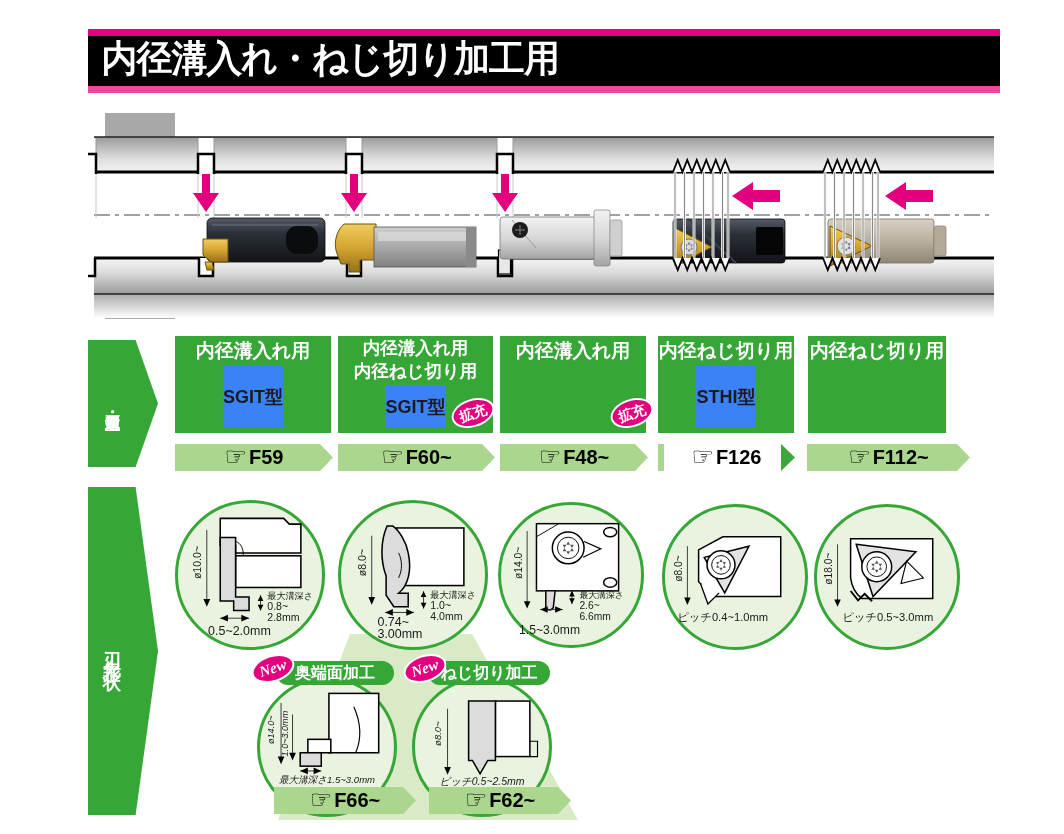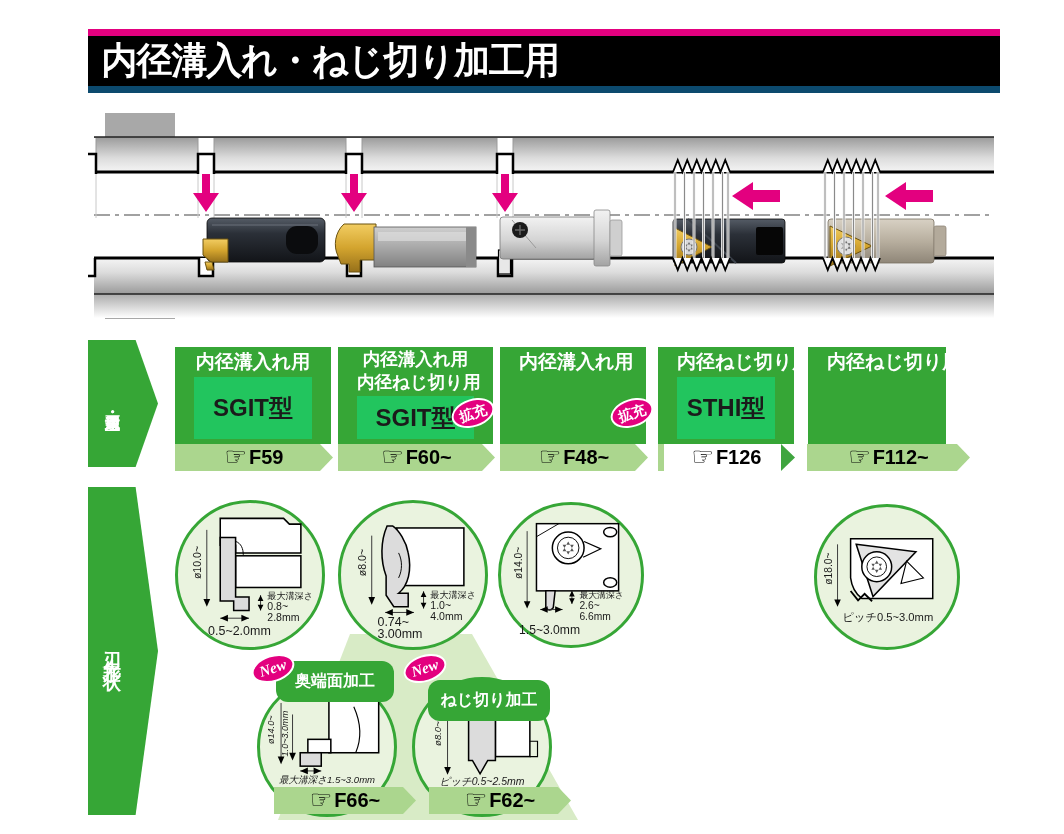--- a/index.html
+++ b/index.html
@@ -1,46 +1,46 @@
 <!DOCTYPE html>
 <html><head>
 <meta charset="utf-8">
 <style>
   html,body{margin:0;padding:0;background:#fff;}
   body{font-family:"Liberation Sans","DejaVu Sans",sans-serif;}
   .page{position:relative;width:1064px;height:834px;background:#fff;overflow:hidden;}
 
   
   .main-header{position:absolute;left:88px;top:29px;width:912px;height:64px;
-    background:#000;border-top:7px solid #E3007F;border-bottom:7px solid #0c4a6e;
-    box-sizing:border-box;display:flex;align-items:flex-start;}
+    background:#000;border-top:7px solid #E3007F;border-bottom:7px solid #ec4899;
+    box-sizing:border-box;display:flex;align-items:flex-end;}
   .main-header h1{margin:0;padding:0 0 2px 14px;color:#fff;font-size:37px;font-weight:bold;
     letter-spacing:-1px;transform:scaleX(.97);transform-origin:left center;white-space:nowrap;}
 
   
   .illus{position:absolute;left:88px;top:108px;width:912px;height:218px;}
 
   
   .side-pent{position:absolute;left:88px;background:#36A636;
     clip-path:polygon(0 0,68% 0,100% 50%,68% 100%,0 100%);
     display:flex;align-items:center;justify-content:center;}
   .side-pent .vtext{writing-mode:vertical-rl;text-orientation:upright;color:#fff;
     font-weight:bold;margin-right:22px;}
   .side-usage{top:340px;width:70px;height:127px;}
   .side-usage .vtext{font-size:15px;letter-spacing:0px;}
   .side-shape{top:487px;width:70px;height:328px;}
   .side-shape .vtext{font-size:18px;letter-spacing:7px;}
 
-  .type-box{position:absolute;top:347px;height:97px;background:#36A636;box-sizing:border-box;
-    display:flex;flex-direction:column;padding:0 19px 5px;}
+  .type-box{position:absolute;top:336px;height:97px;background:#36A636;box-sizing:border-box;
+    display:flex;flex-direction:column;padding:0 19px 5px;align-items:center;}
   .type-head{color:#fff;text-align:center;font-weight:bold;font-size:19px;line-height:1.32;
     padding:2px 0 3px;white-space:nowrap;}
   .type-box.two .type-head{font-size:17.5px;padding:1px 0 2px;}
-  .type-model{background:#22c55e;flex:1;display:flex;align-items:center;justify-content:center;
-    font-size:24px;font-weight:600;color:#1b1b1b;letter-spacing:0;}
+  .type-model{background:#3b82f6;flex:1;display:flex;align-items:center;justify-content:center;
+    font-size:18px;font-weight:600;color:#1b1b1b;letter-spacing:0;}
 
   .kakuju{position:absolute;background:#E3007F;color:#fff;font-weight:bold;font-size:14px;
     padding:5px 6px;border-radius:50%;transform:rotate(-18deg);z-index:3;border:2px solid #fff;
     line-height:1;white-space:nowrap;}
 
   .banner{position:absolute;top:444px;height:27px;background:#ABD68E;
     clip-path:polygon(0 0,calc(100% - 13px) 0,100% 50%,calc(100% - 13px) 100%,0 100%);
     display:flex;align-items:center;justify-content:center;
     font-weight:bold;font-size:20px;color:#000;z-index:2;}
   .banner .hand{font-size:25px;line-height:1;margin-right:2px;position:relative;top:-1px;}
@@ -49,21 +49,21 @@
   .banner.outline::after{content:"";position:absolute;right:0;top:0;bottom:0;width:14px;
     background:#3FA53F;clip-path:polygon(0 0,100% 50%,0 100%);}
 
   
   .connector{position:absolute;left:270px;top:634px;width:312px;height:186px;background:#D8EBC6;
     clip-path:polygon(80px 0,202px 0,308px 186px,8px 186px);z-index:0;}
   .tip-circle{position:absolute;border:3px solid #36A636;border-radius:50%;background:#EAF3DF;
     box-sizing:border-box;z-index:1;}
   .tip-circle svg{display:block;width:100%;height:100%;}
 
-  .pill{position:absolute;height:41px;background:#36A636;border-radius:12px;color:#fff;
+  .pill{position:absolute;height:24px;background:#36A636;border-radius:12px;color:#fff;
     font-weight:bold;font-size:16px;display:flex;align-items:center;justify-content:center;
     z-index:3;white-space:nowrap;}
   .new-badge{position:absolute;width:44px;height:27px;background:#E3007F;border-radius:50%;
     color:#fff;font-style:italic;font-weight:bold;font-family:"Liberation Serif",serif;
     font-size:15px;display:flex;align-items:center;justify-content:center;
     transform:rotate(-18deg);z-index:4;border:2px solid #fff;box-sizing:border-box;}
   .banner.low{top:auto;}
 
   svg text{font-family:"Liberation Sans","DejaVu Sans",sans-serif;fill:#1a1a1a;}
 </style>
@@ -365,20 +365,38 @@
       <path d="M42,112 l8,-3.5 v7 z M66,112 l-8,-3.5 v7 z" fill="#000"></path>
       <path d="M76,92 l-3,6 h6 z M76,106 l-3,-6 h6 z" fill="#000"></path>
       <text transform="translate(22,62) rotate(-90)" text-anchor="middle" font-size="11">ø14.0~</text>
       <text x="52" y="138" text-anchor="middle" font-size="13">1.5~3.0mm</text>
       <text x="84" y="100" font-size="9.5">最大溝深さ</text>
       <text x="84" y="111" font-size="11">2.6~</text>
       <text x="84" y="123" font-size="11">6.6mm</text>
     </svg>
   </div>
 
+  <div class="tip-circle" style="left:662px;top:504px;width:146px;height:146px;">
+    <svg viewBox="0 0 150 150">
+      <g stroke="#000" stroke-width="1.6" fill="#fff">
+        <path d="M36,46 L62,32 H124 V96 H52 L36,80 Z"></path>
+        <path d="M42,54 L90,42 L64,92 Z" fill="#e3e3e3"></path>
+        <path d="M38,82 L46,104 L58,92" fill="#fff" stroke-width="1.4"></path>
+        <circle cx="60" cy="62" r="15"></circle>
+        <circle cx="60" cy="62" r="10" stroke-width="1"></circle>
+      </g>
+      <g transform="translate(60,62)" fill="#555">
+        <path d="M0,-6.2 L5.3,3.1 L-5.3,3.1 Z M0,6.2 L5.3,-3.1 L-5.3,-3.1 Z"></path>
+      </g>
+      <line x1="24" y1="42" x2="24" y2="98" stroke="#333" stroke-width="1"></line>
+      <path d="M24,105 l-3.5,-8 h7 z" fill="#000"></path>
+      <text transform="translate(18,66) rotate(-90)" text-anchor="middle" font-size="11">ø8.0~</text>
+      <text x="62" y="122" text-anchor="middle" font-size="12">ピッチ0.4~1.0mm</text>
+    </svg>
+  </div>
 
   <div class="tip-circle" style="left:814px;top:504px;width:146px;height:146px;">
     <svg viewBox="0 0 150 150">
       <g stroke="#000" stroke-width="1.6" fill="#fff">
         <path d="M36,34 H124 V98 H48 C40,92 37,84 36,76 Z"></path>
         <path d="M42,40 L106,48 L60,96 Z" fill="#e3e3e3"></path>
         <path d="M96,58 L114,76 L90,82 Z" fill="#fff" stroke-width="1.2"></path>
         <path d="M36,90 l8,10 l7,-7 l8,8" fill="none" stroke-width="2"></path>
         <circle cx="64" cy="64" r="16"></circle>
         <circle cx="64" cy="64" r="10.5" stroke-width="1"></circle>
@@ -425,21 +443,21 @@
       <line x1="34" y1="30" x2="34" y2="92" stroke="#333" stroke-width="1"></line>
       <path d="M34,99 l-3.5,-8 h7 z" fill="#000"></path>
       <text transform="translate(27,56) rotate(-90)" text-anchor="middle" font-size="10">ø8.0~</text>
       <text x="70" y="110" text-anchor="middle" font-size="11">ピッチ0.5~2.5mm</text>
     </svg>
   </div>
 
   <div class="new-badge" style="left:251px;top:655px;">New</div>
   <div class="pill" style="left:276px;top:661px;width:118px;">奥端面加工</div>
   <div class="new-badge" style="left:403px;top:655px;">New</div>
-  <div class="pill" style="left:428px;top:661px;width:122px;margin-top:19px;">ねじ切り加工</div>
+  <div class="pill" style="left:428px;top:661px;width:122px;">ねじ切り加工</div>
 
   <div class="banner low" style="left:274px;top:787px;width:142px;">
     <span class="hand">☞</span>
     <span>F66~</span>
   </div>
   <div class="banner low" style="left:429px;top:787px;width:142px;">
     <span class="hand">☞</span>
     <span>F62~</span>
   </div>
 

